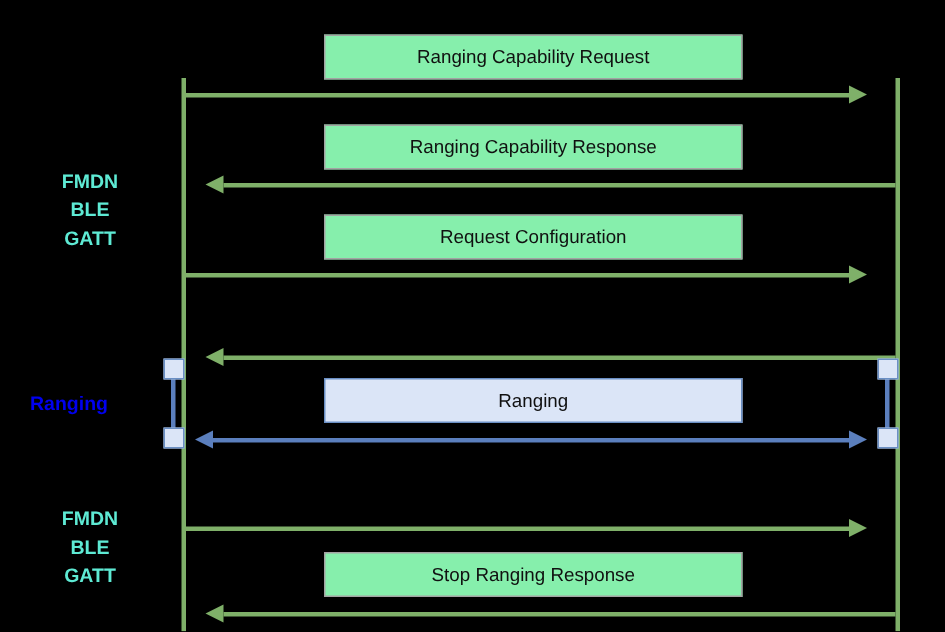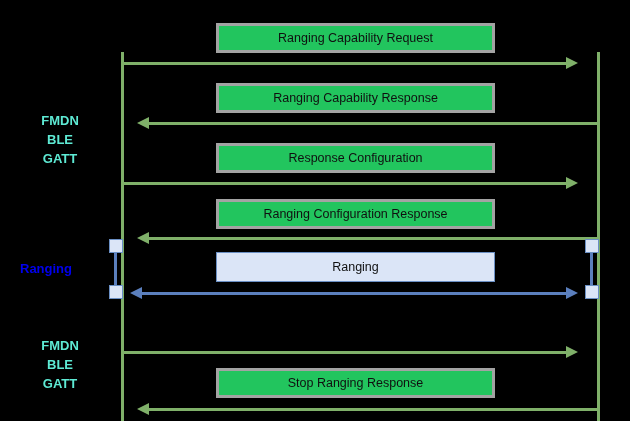--- a/index.html
+++ b/index.html
@@ -56,22 +56,22 @@
     width: 279px;
     height: 30px;
     box-sizing: border-box;
     display: flex;
     align-items: center;
     justify-content: center;
     font-size: 12.5px;
     color: #101010;
   }
   .msg-box.green {
-    background: #22c55e;
-    border: 3px solid #a3a3a3;
+    background: #86efac;
+    border: 1px solid #a3a3a3;
   }
   .msg-box.blue {
     background: #dbe5f7;
     border: 1px solid #6a8fc4;
   }
   .msg-label {
     pointer-events: none;
   }
 
   
@@ -131,28 +131,25 @@
   <div class="arrow-line green" style="left:123px;top:62px;width:447px;"></div>
   <div class="arrow-head green right" style="left:566px;top:57px;"></div>
 
   <div class="msg-box green" style="top:83px;">
     <span class="msg-label">Ranging Capability Response</span>
   </div>
   <div class="arrow-line green" style="left:149px;top:122px;width:448px;"></div>
   <div class="arrow-head green left" style="left:137px;top:117px;"></div>
 
   <div class="msg-box green" style="top:143px;">
-    <span class="msg-label">Response Configuration</span>
+    <span class="msg-label">Request Configuration</span>
   </div>
   <div class="arrow-line green" style="left:123px;top:182px;width:447px;"></div>
   <div class="arrow-head green right" style="left:566px;top:177px;"></div>
 
-  <div class="msg-box green" style="top:199px;">
-    <span class="msg-label">Ranging Configuration Response</span>
-  </div>
   <div class="arrow-line green" style="left:149px;top:237px;width:448px;"></div>
   <div class="arrow-head green left" style="left:137px;top:232px;"></div>
 
   <div class="activation-bar" style="left:114px;top:245px;height:48px;"></div>
   <div class="activation-bar" style="left:590px;top:245px;height:48px;"></div>
   <div class="activation" style="left:109px;top:239px;"></div>
   <div class="activation" style="left:109px;top:285px;"></div>
   <div class="activation" style="left:585px;top:239px;"></div>
   <div class="activation" style="left:585px;top:285px;"></div>
 

